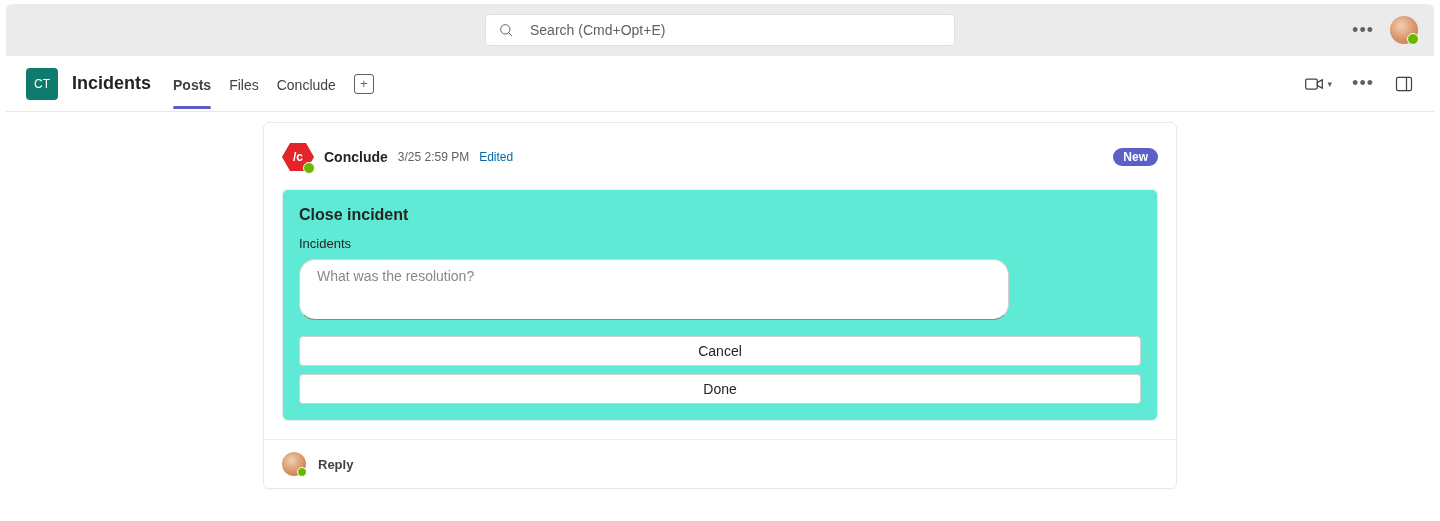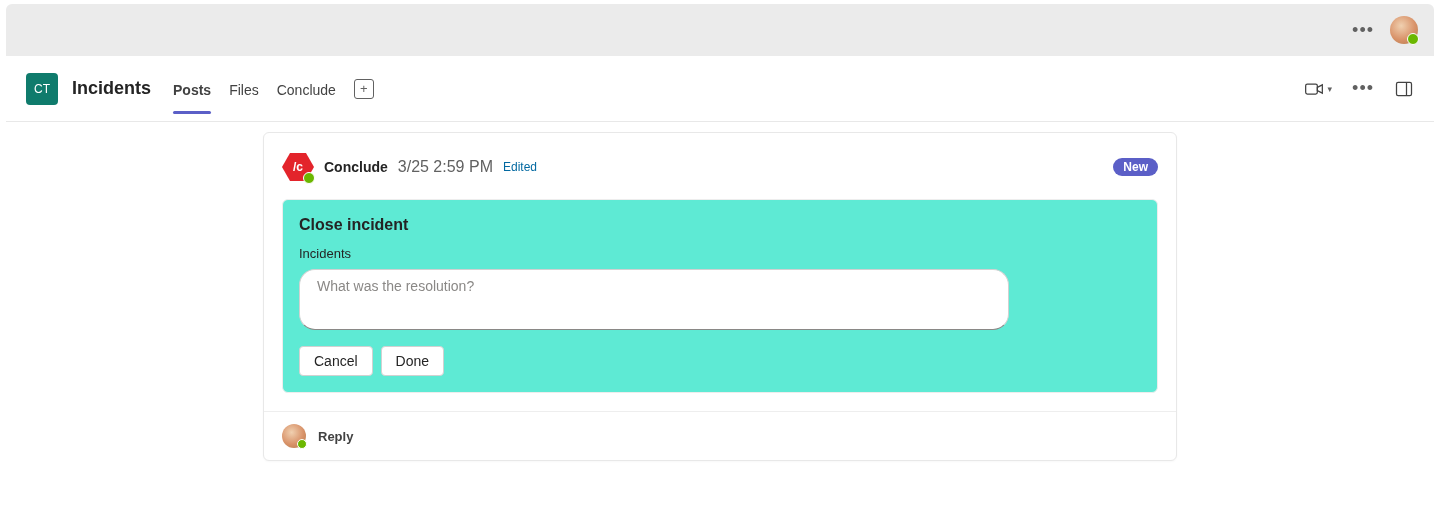--- a/index.html
+++ b/index.html
@@ -73,21 +73,21 @@
       bottom: -1px;
       right: -1px;
       width: 10px;
       height: 10px;
       background: #6bb700;
       border: 1.5px solid #fff;
       border-radius: 50%;
     }
 
     .channel-bar {
-      height: 66px;
+      height: 56px;
       background: #fff;
       display: flex;
       align-items: center;
       padding: 0 20px;
       gap: 14px;
       border-bottom: 1px solid #e8e8e8;
       margin: 0 6px;
     }
     .channel-icon {
       width: 32px;
@@ -219,21 +219,21 @@
       background: #6bb700;
       border: 1.5px solid #fff;
       border-radius: 50%;
     }
     .post-author {
       font-size: 14px;
       font-weight: 600;
       color: #242424;
     }
     .post-time {
-      font-size: 16px;
+      font-size: 12px;
       color: #616161;
       text-align: right;
     }
     .post-edited {
       font-size: 12px;
       color: #0369a1;
     }
     .badge-new {
       margin-left: auto;
       background: #5b5fc7;
@@ -274,20 +274,21 @@
       color: #242424;
       resize: none;
     }
     .textarea::placeholder {
       color: #8a8886;
     }
     .form-buttons {
       display: flex;
       gap: 8px;
       margin-top: 12px;
+      flex-direction: column;
     }
     .btn {
       background: #fff;
       border: 1px solid #d1d1d1;
       border-radius: 4px;
       padding: 6px 14px;
       font-size: 14px;
       cursor: pointer;
       color: #242424;
     }
@@ -319,20 +320,27 @@
     .reply-text {
       font-size: 13px;
       font-weight: 600;
       color: #424242;
     }
   </style>
 </head>
 <body>
 
 <div class="top-bar">
+  <div class="search-container">
+    <svg class="search-icon-svg" viewBox="0 0 24 24">
+      <circle cx="11" cy="11" r="7"></circle>
+      <line x1="21" y1="21" x2="16" y2="16"></line>
+    </svg>
+    <span class="search-placeholder">Search (Cmd+Opt+E)</span>
+  </div>
   <div class="top-right">
     <span class="more-dots">•••</span>
     <div class="avatar"></div>
   </div>
 </div>
 
 <div class="channel-bar">
   <div class="channel-icon">CT</div>
   <div class="channel-title">Incidents</div>
   <div class="tabs">

